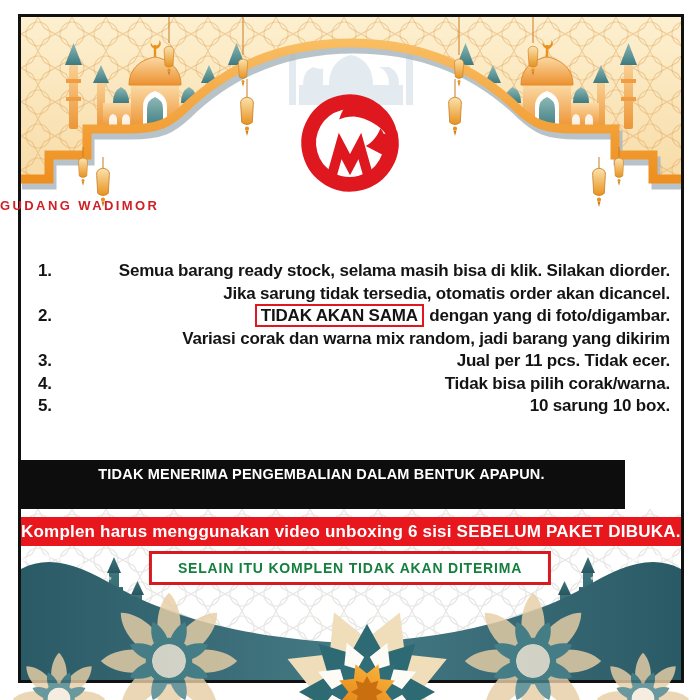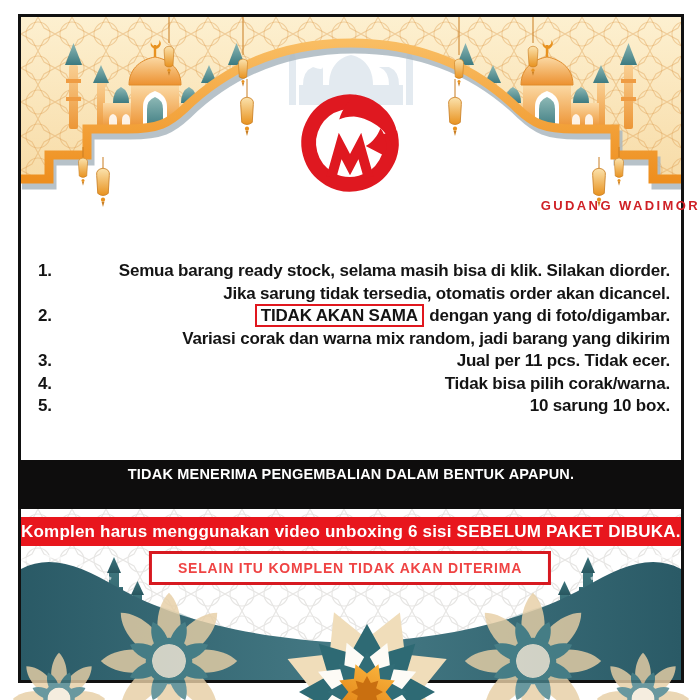--- a/index.html
+++ b/index.html
@@ -8,43 +8,43 @@
   svg{display:block;}
 
   
   .frame{position:absolute;left:18px;top:14px;width:666px;height:669px;
          border:3px solid #111;box-sizing:border-box;z-index:1;}
 
   .header-art{position:absolute;left:21px;top:17px;width:660px;height:200px;z-index:2;}
   .footer-art{position:absolute;left:21px;top:509px;width:660px;height:191px;z-index:2;overflow:visible;}
 
   
-  .logo-block{position:absolute;left:0;top:84px;width:700px;text-align:right;z-index:3;}
+  .logo-block{position:absolute;left:0;top:84px;width:700px;text-align:left;z-index:3;}
   .logo-mark{margin:0 auto;width:118px;height:118px;}
   .brand-name{margin-top:-4px;font-weight:bold;font-size:13px;letter-spacing:2.4px;
               color:#cf2026;text-transform:uppercase;}
 
   
   .rules{position:absolute;left:38px;top:260px;width:632px;z-index:3;
          color:#141414;font-weight:bold;font-size:17px;line-height:22.5px;letter-spacing:-0.2px;}
   .rule{position:relative;padding-left:25px;}
   .rule .num{position:absolute;left:0;top:0;}
   .rule .line{display:block;text-align:right;}
   .boxed{display:inline-block;border:2.5px solid #e0171e;padding:0 4px;margin:-3px 1px -3px 0;
          line-height:19px;}
 
   
-  .black-banner{position:absolute;left:18px;top:460px;width:666px;height:49px;background:#0e0d0d;
+  .black-banner{position:absolute;left:18px;top:460px;width:607px;height:49px;background:#0e0d0d;
                 color:#fff;text-align:center;z-index:3;font-weight:bold;font-size:14.5px;
                 line-height:21px;letter-spacing:.2px;padding-top:4px;box-sizing:border-box;}
   .red-banner{position:absolute;left:21px;top:517px;width:660px;height:29px;background:#e8161d;
               color:#fff;text-align:left;z-index:3;font-weight:bold;font-size:17px;
               line-height:29px;letter-spacing:.2px;white-space:nowrap;}
   .outline-notice{position:absolute;left:50%;top:551px;transform:translateX(-50%);
-                  border:3px solid #d71920;background:#fff;color:#ef4444;z-index:3;
+                  border:3px solid #d71920;background:#fff;color:#15803d;z-index:3;
                   font-weight:bold;font-size:14px;letter-spacing:.8px;line-height:28px;
                   padding:0 26px;white-space:nowrap;}
 </style>
 </head>
 <body>
 
 <div class="stage">
 
   <div class="frame"></div>
 

